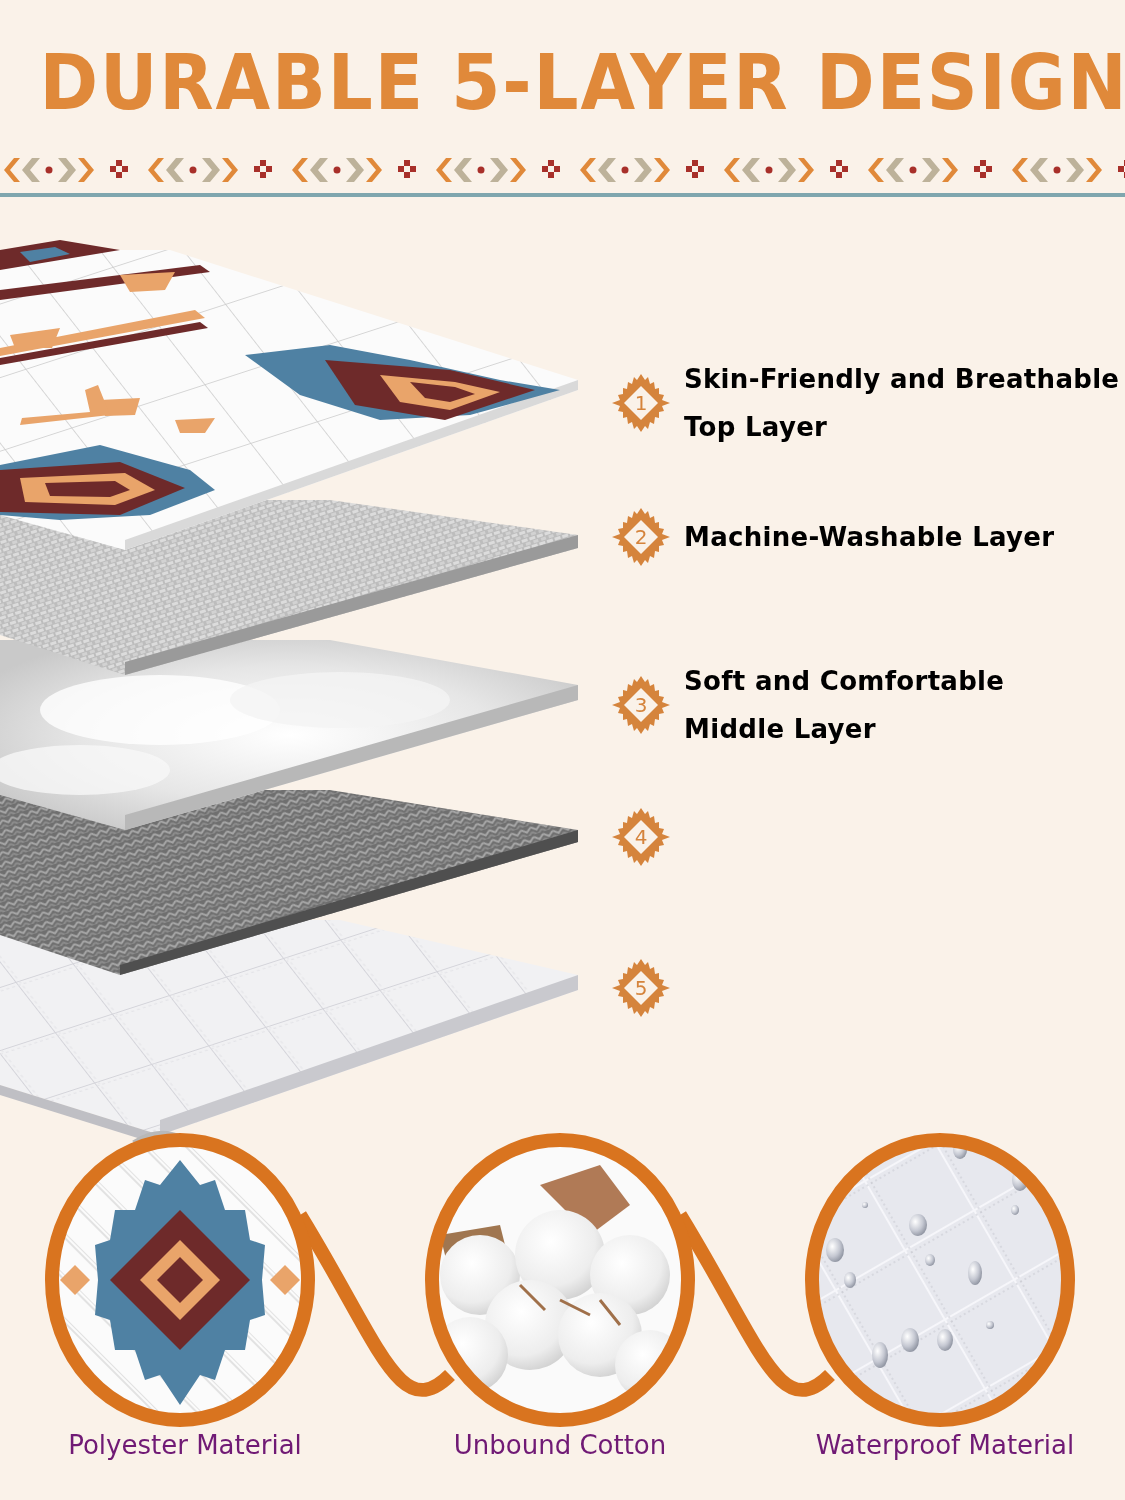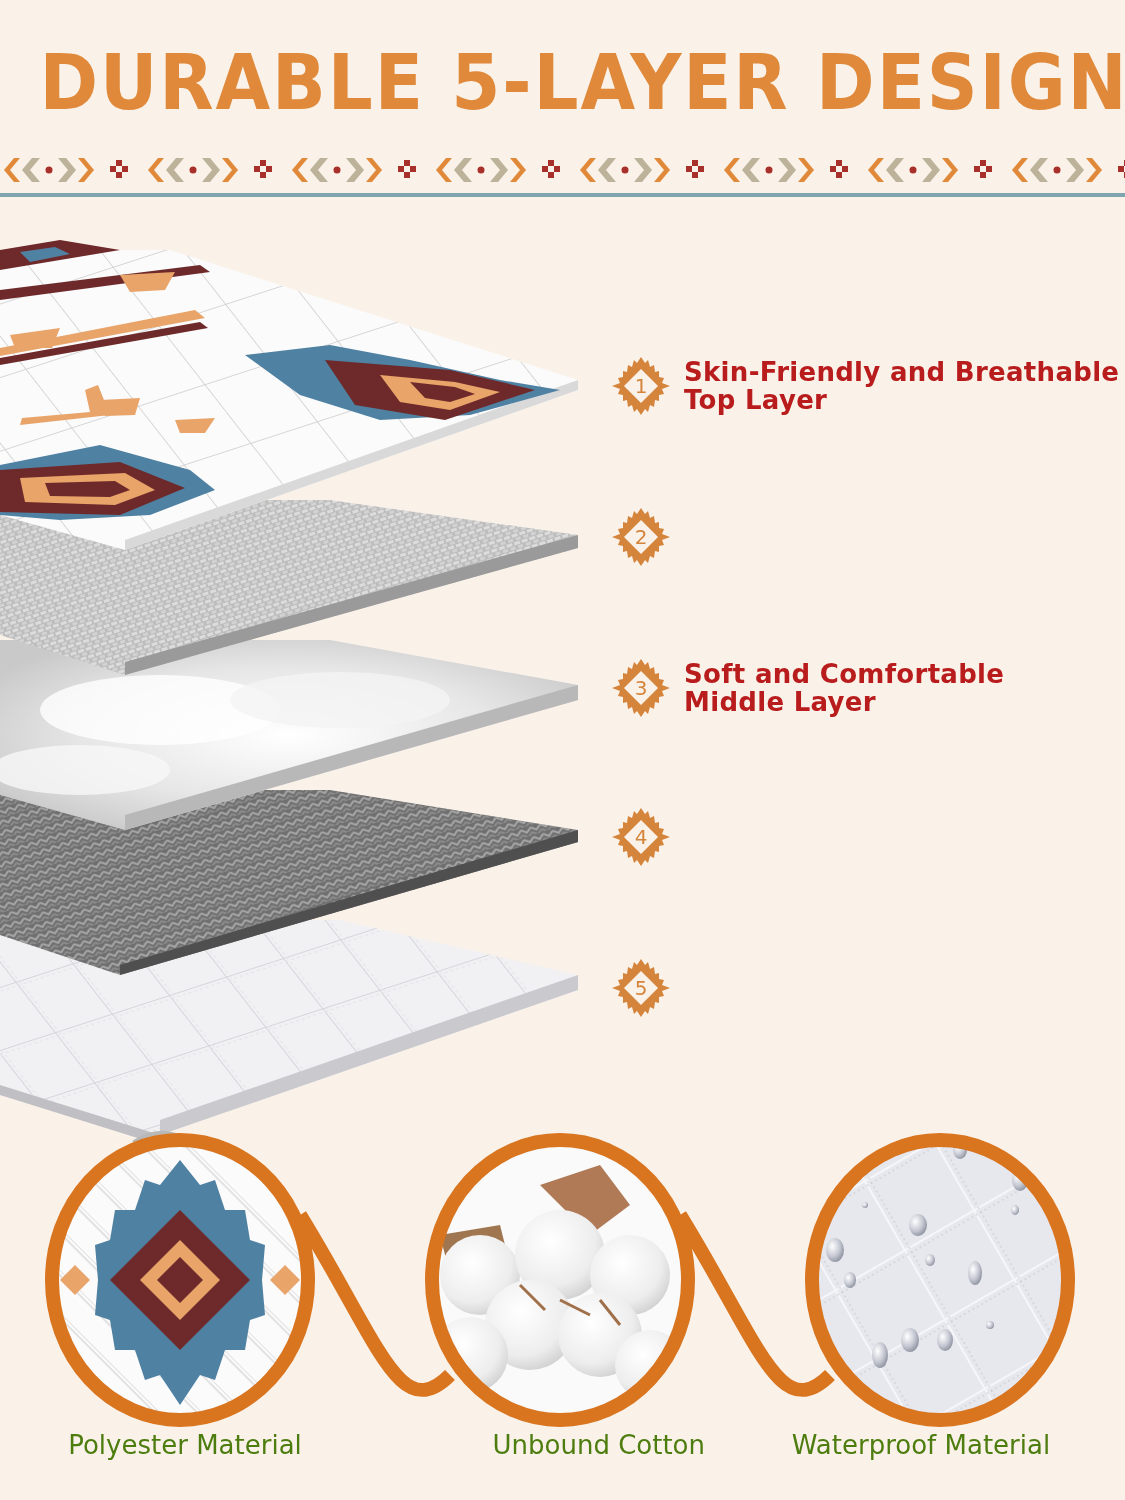--- a/index.html
+++ b/index.html
@@ -22,27 +22,27 @@
   }
   .badge { width:62px; height:62px; position:relative; flex:0 0 62px; }
   .badge svg { position:absolute; left:0; top:0; }
   .badge-num {
     position:absolute; left:0; top:0; width:62px; height:62px;
     display:flex; align-items:center; justify-content:center;
     font-family:"DejaVu Sans", sans-serif; font-size:20px; color:#D5843C;
   }
   .layer-label {
     font-family:"DejaVu Sans", sans-serif; font-weight:bold;
-    font-size:26px; line-height:28px; color:#b91c1c; white-space:pre-line;
+    font-size:26px; line-height:48px; color:#000000; white-space:pre-line;
     letter-spacing:0.3px;
   }
   .materials { position:absolute; left:0; top:1125px; width:1125px; height:320px; }
   .caption {
     position:absolute; top:1430px; font-family:"DejaVu Sans", sans-serif;
-    font-size:26px; color:#4d7c0f; text-align:center; white-space:nowrap;
+    font-size:26px; color:#701a75; text-align:center; white-space:nowrap;
   }
 </style>
 </head>
 <body>
 
 <div class="title">DURABLE 5-LAYER DESIGN</div>
 
 <svg class="border-strip" viewBox="0 0 1125 40" width="1125" height="40">
   <defs>
     <g id="unit">
@@ -167,20 +167,21 @@
 </div>
 
 <div class="layer-item" style="top:506px;">
   <div class="badge">
     <svg width="62" height="62" viewBox="0 0 62 62">
       <polygon points="31,2 35,8 38,5 40,12 44,10 45,17 49,16 49,22 54,23 52,28 60,31 52,34 54,39 49,40 49,46 45,45 44,52 40,50 38,57 35,54 31,60 27,54 24,57 22,50 18,52 17,45 13,46 13,40 8,39 10,34 2,31 10,28 8,23 13,22 13,16 17,17 18,10 22,12 24,5 27,8" fill="#D5843C"></polygon>
       <polygon points="31,14 48,31 31,48 14,31" fill="#FAF2E9"></polygon>
     </svg>
     <span class="badge-num">2</span>
   </div>
+  <div class="layer-label">Machine-Washable Layer</div>
 </div>
 
 <div class="layer-item" style="top:657px;">
   <div class="badge">
     <svg width="62" height="62" viewBox="0 0 62 62">
       <polygon points="31,2 35,8 38,5 40,12 44,10 45,17 49,16 49,22 54,23 52,28 60,31 52,34 54,39 49,40 49,46 45,45 44,52 40,50 38,57 35,54 31,60 27,54 24,57 22,50 18,52 17,45 13,46 13,40 8,39 10,34 2,31 10,28 8,23 13,22 13,16 17,17 18,10 22,12 24,5 27,8" fill="#D5843C"></polygon>
       <polygon points="31,14 48,31 31,48 14,31" fill="#FAF2E9"></polygon>
     </svg>
     <span class="badge-num">3</span>
   </div>
@@ -283,14 +284,14 @@
     <ellipse cx="910" cy="215" rx="9" ry="12" fill="url(#drop)"></ellipse>
     <ellipse cx="945" cy="215" rx="8" ry="11" fill="url(#drop)"></ellipse>
     <ellipse cx="960" cy="25" rx="7" ry="9" fill="url(#drop)"></ellipse>
     <ellipse cx="990" cy="200" rx="4" ry="4" fill="url(#drop)"></ellipse>
     <ellipse cx="865" cy="80" rx="3" ry="3" fill="url(#drop)"></ellipse>
   </g>
   <ellipse cx="940" cy="155" rx="128" ry="140" fill="none" stroke="#D9741F" stroke-width="14"></ellipse>
 </svg>
 
 <div class="caption" style="left:40px;width:290px;">Polyester Material</div>
-<div class="caption" style="left:415px;width:290px;text-align:right;">Unbound Cotton</div>
-<div class="caption" style="left:766px;width:310px;">Waterproof Material</div>
+<div class="caption" style="left:415px;width:290px;">Unbound Cotton</div>
+<div class="caption" style="left:790px;width:310px;">Waterproof Material</div>
 
 </body></html>

